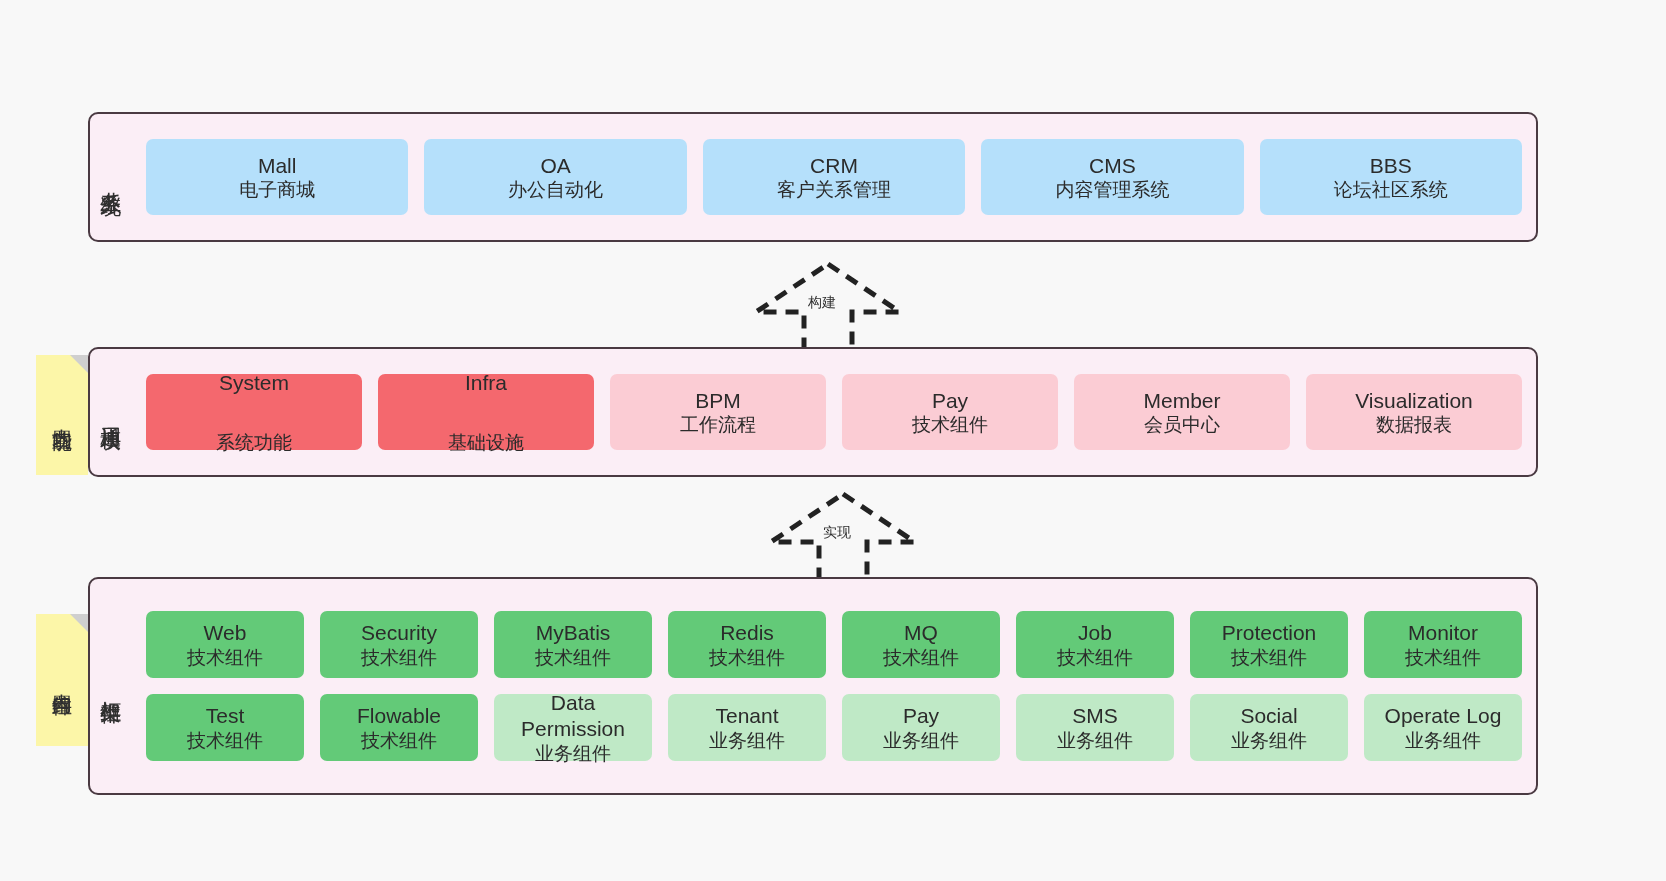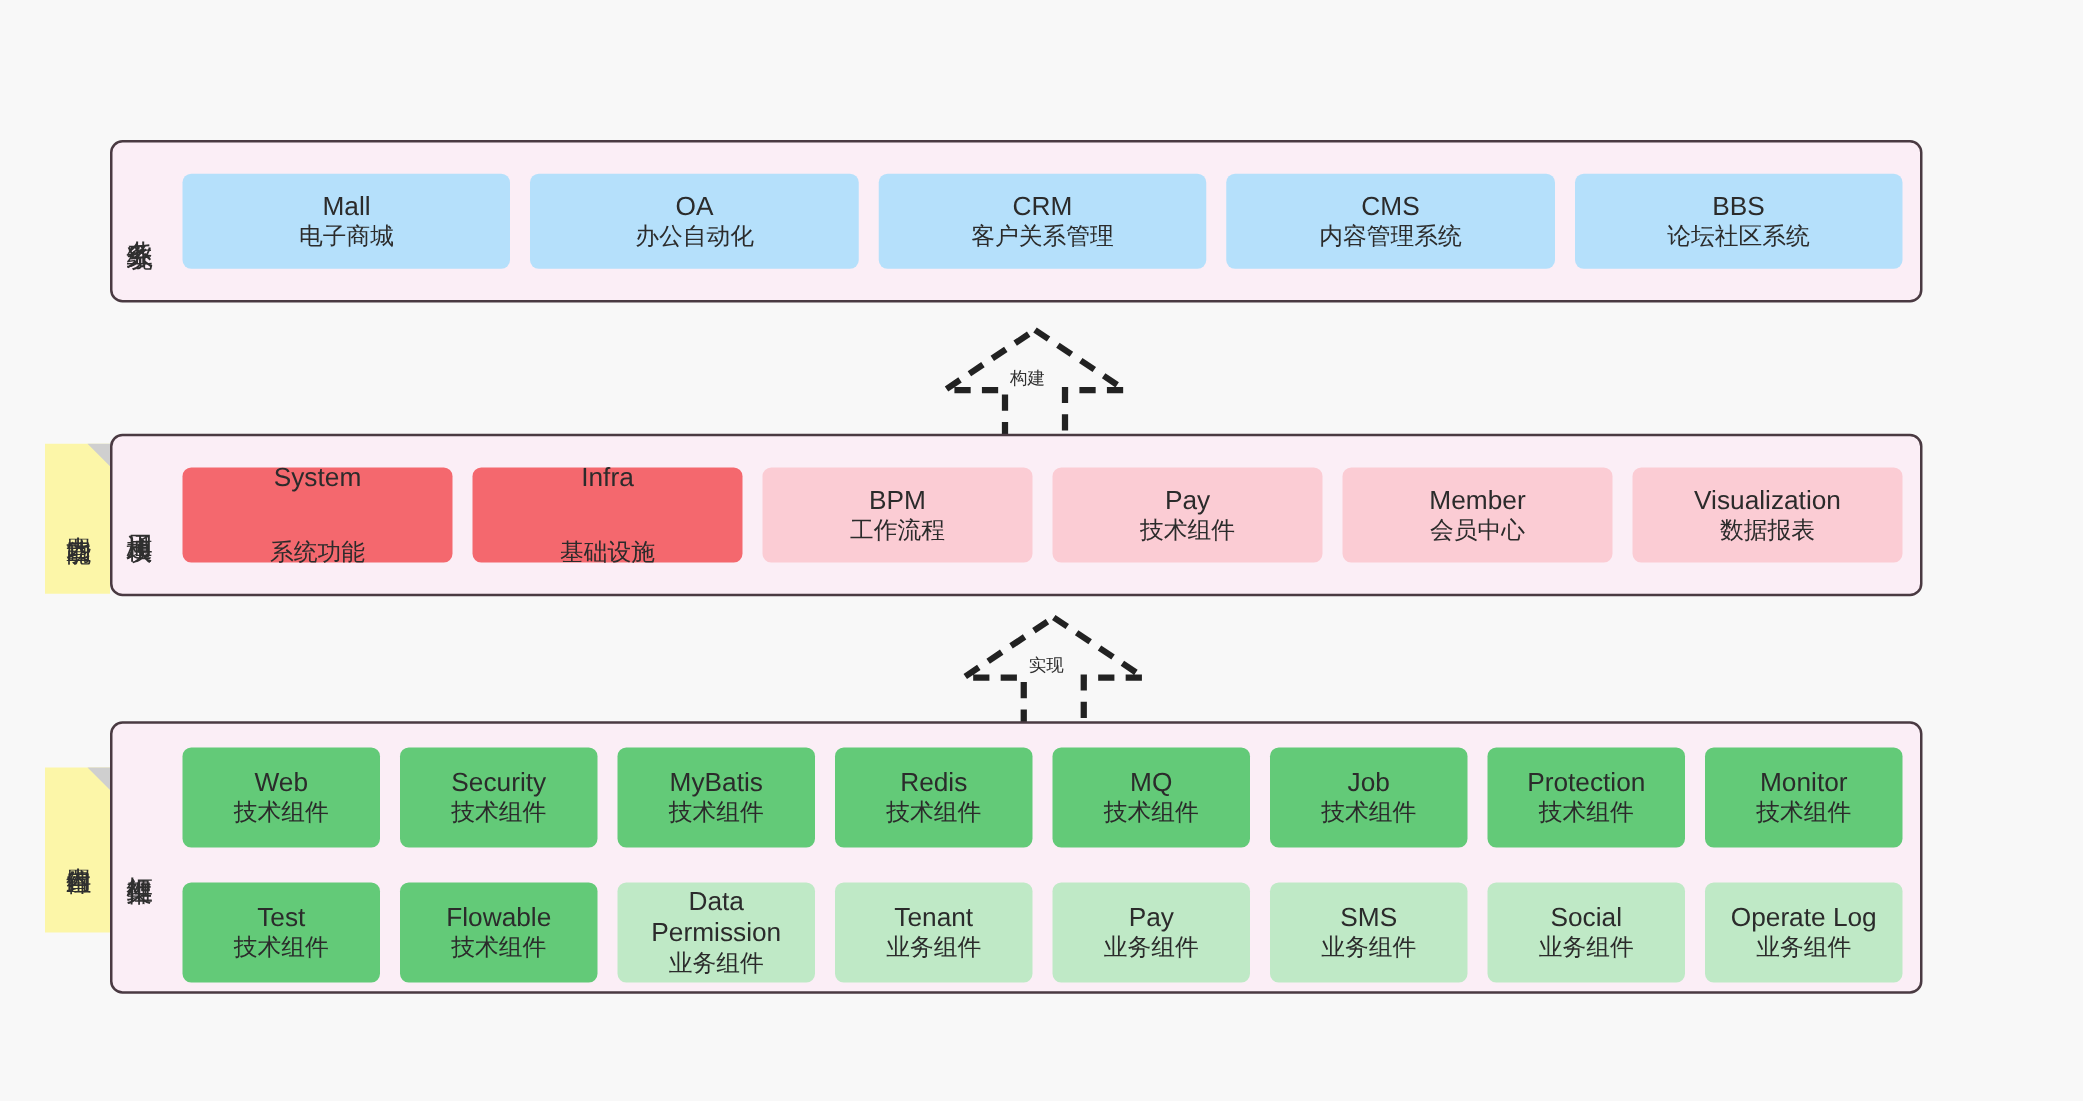--- a/index.html
+++ b/index.html
@@ -78,21 +78,21 @@
   .c-green-light { background: #bfe9c6; }
 
   
   #layer-business { left: 88px;  top: 112px; width: 1450px; height: 130px; }
   #layer-business .card { height: 76px; }
 
   #layer-modules  { left: 88px;  top: 347px; width: 1450px; height: 130px; }
   #layer-modules .card { height: 76px; }
 
   #layer-framework{ left: 88px;  top: 577px; width: 1450px; height: 218px; }
-  #layer-framework .card { height: 80px; margin-top: 12px; }
+  #layer-framework .card { height: 67px; }
 
   
   .sticky {
     position: absolute;
     width: 52px;
     background: #fcf6a8;
     font-size: 20px;
     line-height: 1.14;
     color: #2f2f2f;
     display: flex;

